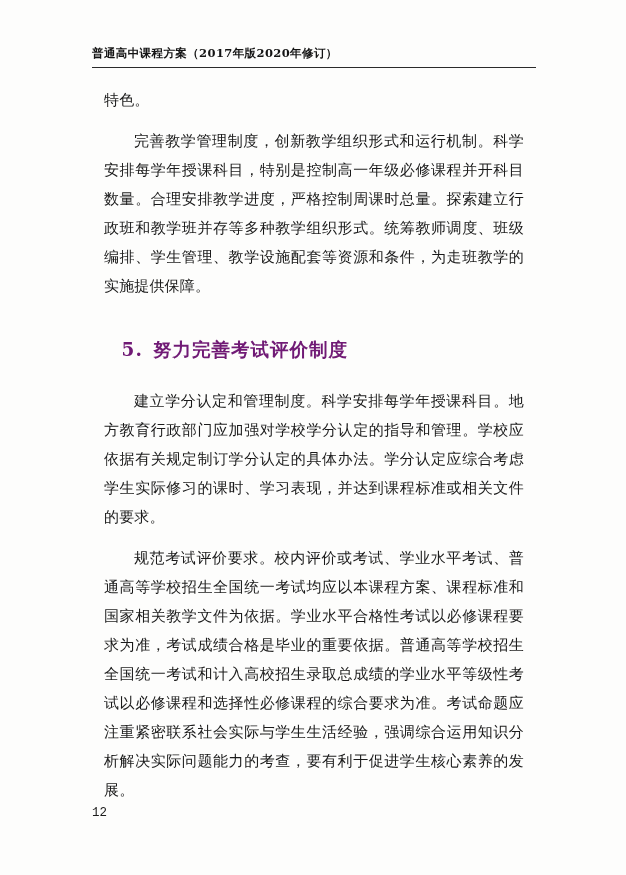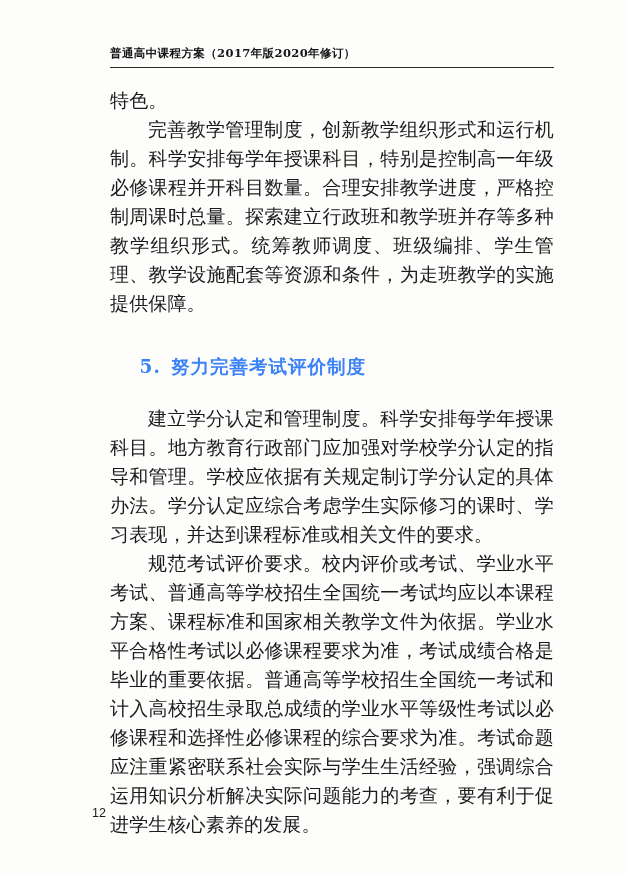--- a/index.html
+++ b/index.html
@@ -12,70 +12,70 @@
     width: 626px;
     height: 875px;
     background: #fdfdfc;
     box-sizing: border-box;
     font-family: "DejaVu Serif", serif;
     color: #1b1b1b;
     overflow: hidden;
   }
   .content {
     position: absolute;
-    left: 110px;
+    left: 92px;
     top: 46px;
     width: 444px;
   }
   .running-head {
     font-family: "DejaVu Serif", serif;
     font-weight: bold;
     font-size: 11.5px;
     letter-spacing: 0.4px;
     color: #141414;
     margin: 0 0 6px 0;
     white-space: nowrap;
   }
   .head-rule {
     border: 0;
     border-top: 1px solid #2a2a2a;
     margin: 0 0 18px 0;
     width: 100%;
   }
   p.body-par {
-    margin: 0;
-    font-size: 19px;
+    margin: 12px;
+    font-size: 15px;
     line-height: 29px;
     text-align: justify;
     text-justify: inter-ideograph;
     letter-spacing: 0.15px;
     color: #1a1a1a;
   }
   p.indent {
     text-indent: 2em;
   }
   .section-heading {
     margin: 34px 0 22px 0;
     font-size: 18.5px;
     font-weight: bold;
     line-height: 30px;
     letter-spacing: 1px;
-    color: #3b82f6;
+    color: #701a75;
     text-indent: 1.6em;
   }
   .section-heading .num {
     margin-right: 10px;
   }
   .folio {
     position: absolute;
     left: 92px;
     top: 806px;
     font-size: 12.5px;
     color: #1b1b1b;
-    font-family: Liberation Sans, sans-serif;
+    font-family: Liberation Mono, monospace;
   }
 </style>
 </head>
 <body>
 
 <div class="page">
 
   <div class="content">
 
     <div class="running-head">普通高中课程方案（2017年版2020年修订）</div>

